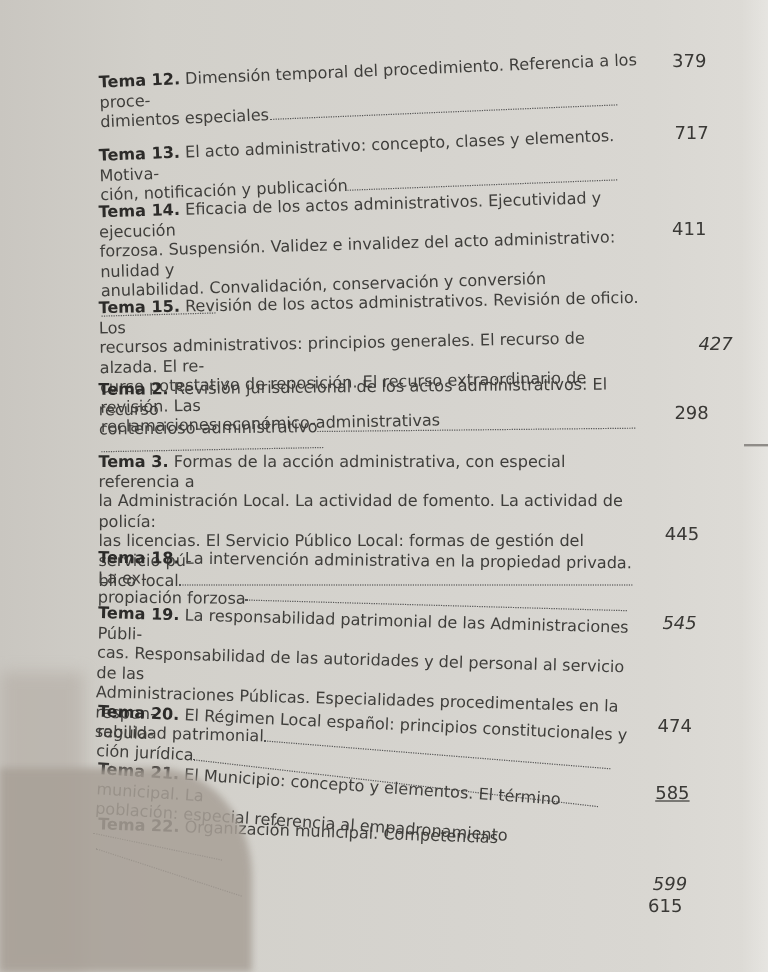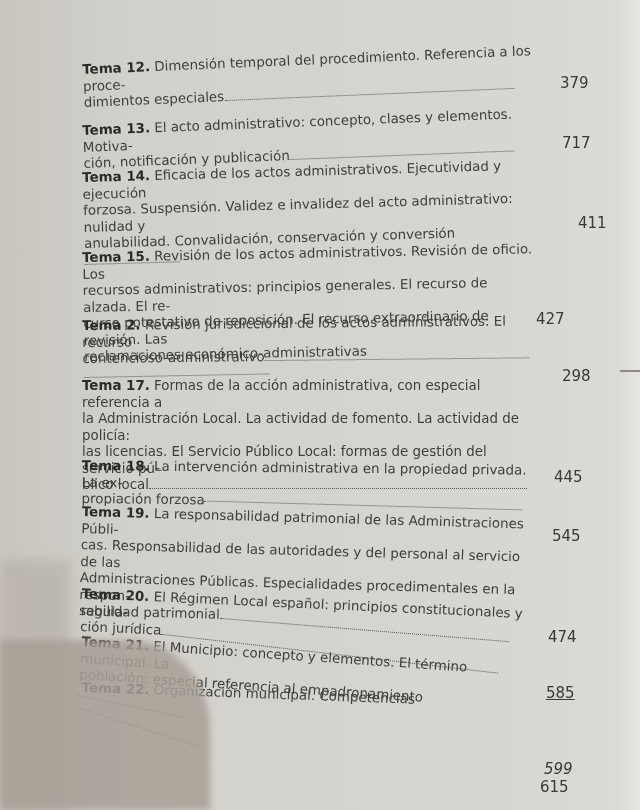--- a/index.html
+++ b/index.html
@@ -79,21 +79,20 @@
     .entry .dots {
       display: inline-block;
       border-bottom: 1.5px dotted #555;
       height: 10px;
       vertical-align: baseline;
     }
     .page-num {
       position: absolute;
       font-size: 15px;
       color: #3a3936;
-      margin-top: 32px;
     }
   </style>
 </head>
 <body>
 
 <div class="page">
   <div class="page-edge"></div>
   <div class="edge-mark"></div>
 
   <div class="toc">
@@ -111,53 +110,53 @@
       <span class="text">ción, notificación y publicación</span><span class="dots" style="width:225px;"></span>
     </div>
     <span class="page-num" style="left:480px; top:62px;">717</span>
 
     <div class="entry" style="top:130px; transform: rotate(-1.6deg); transform-origin: left top;">
       <span class="label">Tema 14.</span>
       <span class="text">Eficacia de los actos administrativos. Ejecutividad y ejecución</span><br>
       <span class="text">forzosa. Suspensión. Validez e invalidez del acto administrativo: nulidad y</span><br>
       <span class="text">anulabilidad. Convalidación, conservación y conversión</span><span class="dots" style="width:95px;"></span>
     </div>
-    <span class="page-num" style="left:496px; top:142px;">411</span>
+    <span class="page-num" style="left:478px; top:142px;">411</span>
 
     <div class="entry" style="top:210px; transform: rotate(-1.1deg); transform-origin: left top;">
       <span class="label">Tema 15.</span>
       <span class="text">Revisión de los actos administrativos. Revisión de oficio. Los</span><br>
       <span class="text">recursos administrativos: principios generales. El recurso de alzada. El re-</span><br>
       <span class="text">curso potestativo de reposición. El recurso extraordinario de revisión. Las</span><br>
       <span class="text">reclamaciones económico-administrativas</span><span class="dots" style="width:185px;"></span>
     </div>
-    <span class="page-num" style="left:454px; top:238px;">427</span>
+    <span class="page-num" style="left:500px; top:238px;font-style:italic;">427</span>
 
     <div class="entry" style="top:278px; transform: rotate(-0.6deg); transform-origin: left top;">
       <span class="label">Tema 2.</span>
       <span class="text">Revisión jurisdiccional de los actos administrativos: El recurso</span><br>
       <span class="text">contencioso-administrativo</span><span class="dots" style="width:265px;"></span>
     </div>
     <span class="page-num" style="left:480px; top:295px;">298</span>
 
     <div class="entry" style="top:338px;">
-      <span class="label">Tema 17.</span>
+      <span class="label">Tema 3.</span>
       <span class="text">Formas de la acción administrativa, con especial referencia a</span><br>
       <span class="text">la Administración Local. La actividad de fomento. La actividad de policía:</span><br>
       <span class="text">las licencias. El Servicio Público Local: formas de gestión del servicio pú-</span><br>
       <span class="text">blico local</span><span class="dots" style="width:378px;"></span>
     </div>
     <span class="page-num" style="left:472px; top:396px;">445</span>
 
     <div class="entry" style="top:418px; transform: rotate(0.6deg); transform-origin: left top;">
       <span class="label">Tema 18.</span>
       <span class="text">La intervención administrativa en la propiedad privada. La ex-</span><br>
       <span class="text">propiación forzosa</span><span class="dots" style="width:318px; transform: rotate(1deg);"></span>
     </div>
-    <span class="page-num" style="left:470px; top:455px;">545</span>
+    <span class="page-num" style="left:470px; top:470px;font-style:italic;">545</span>
 
     <div class="entry" style="top:464px; transform: rotate(1.6deg); transform-origin: left top;">
       <span class="label">Tema 19.</span>
       <span class="text">La responsabilidad patrimonial de las Administraciones Públi-</span><br>
       <span class="text">cas. Responsabilidad de las autoridades y del personal al servicio de las</span><br>
       <span class="text">Administraciones Públicas. Especialidades procedimentales en la respon-</span><br>
       <span class="text">sabilidad patrimonial</span><span class="dots" style="width:290px; transform: rotate(3deg); transform-origin: left;"></span>
     </div>
     <span class="page-num" style="left:466px; top:556px;">474</span>
 

